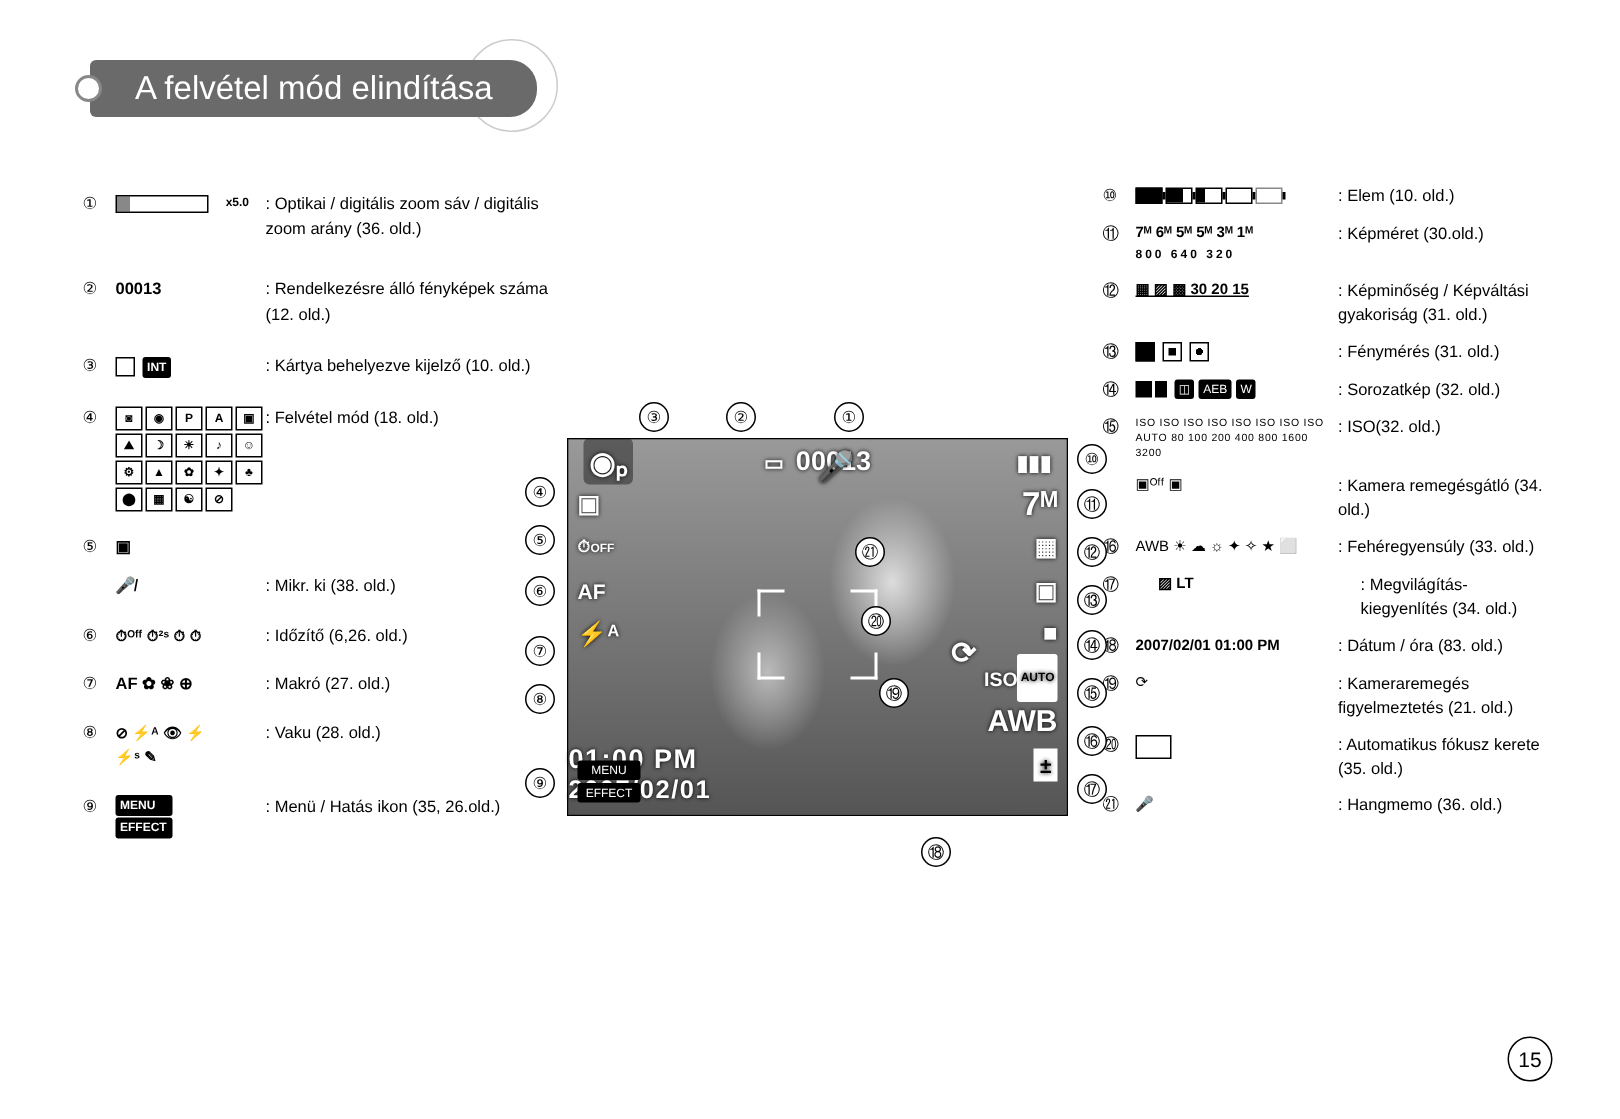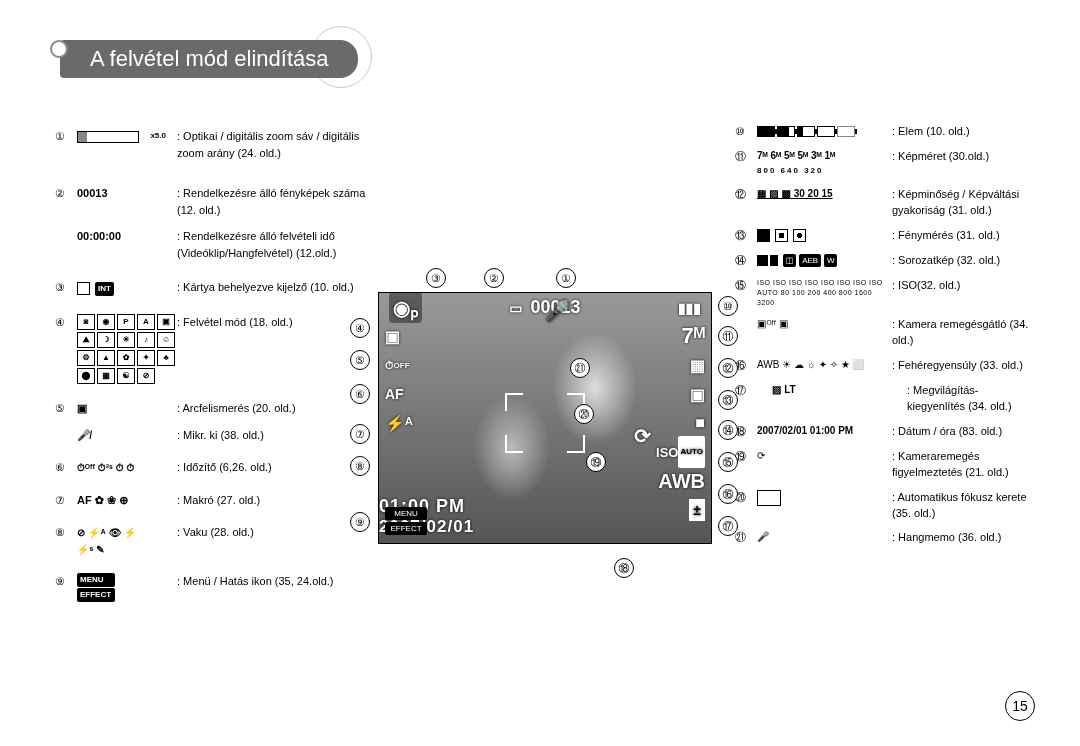--- a/index.html
+++ b/index.html
@@ -11,21 +11,21 @@
     width: 1080px;
     height: 746px;
     position: relative;
     background: #fff;
   }
   .title-tab {
     position: absolute;
     top: 40px;
     left: 50px;
     display: flex;
-    align-items: flex-start;
+    align-items: center;
   }
   .title-tab .dot {
     width: 14px;
     height: 14px;
     border: 2px solid #888;
     border-radius: 50%;
     margin-right: 0;
     position: relative;
     z-index: 2;
     background: #fff;
@@ -184,32 +184,27 @@
   <div class="dot"></div>
   <div class="pill">A felvétel mód elindítása</div>
   <div class="big-circle"></div>
 </div>
 
 <div class="left-col">
 
   <div class="row">
     <div class="num-cell">①</div>
     <div class="icon-cell"><span class="zoom-bar"></span></div>
-    <div class="desc-cell">: Optikai / digitális zoom sáv / digitális zoom arány (24. old.)</div>
+    <div class="desc-cell">: Optikai / digitális zoom sáv / digitális zoom arány (36. old.)</div>
   </div>
 
   <div class="row" style="margin-top:24px;">
     <div class="num-cell">②</div>
     <div class="icon-cell" style="font-weight:bold;">00013</div>
     <div class="desc-cell">: Rendelkezésre álló fényképek száma (12. old.)</div>
-  </div>
-  <div class="row">
-    <div class="num-cell"></div>
-    <div class="icon-cell" style="font-weight:bold;">00:00:00</div>
-    <div class="desc-cell">: Rendelkezésre álló felvételi idő (Videóklip/Hangfelvétel) (12.old.)</div>
   </div>
 
   <div class="row" style="margin-top:18px;">
     <div class="num-cell">③</div>
     <div class="icon-cell"><span class="outline-sq"></span> <span class="blackbox">INT</span></div>
     <div class="desc-cell">: Kártya behelyezve kijelző (10. old.)</div>
   </div>
 
   <div class="row" style="margin-top:18px;">
     <div class="num-cell">④</div>
@@ -235,21 +230,20 @@
           <span>☯</span>
         <span>⊘</span>
       </div>
     </div>
     <div class="desc-cell">: Felvétel mód (18. old.)</div>
   </div>
 
   <div class="row" style="margin-top:16px;">
     <div class="num-cell">⑤</div>
     <div class="icon-cell">▣</div>
-    <div class="desc-cell">: Arcfelismerés (20. old.)</div>
   </div>
   <div class="row">
     <div class="num-cell"></div>
     <div class="icon-cell">🎤̸</div>
     <div class="desc-cell">: Mikr. ki (38. old.)</div>
   </div>
 
   <div class="row" style="margin-top:16px;">
     <div class="num-cell">⑥</div>
     <div class="icon-cell small-icons"><span>⏱ᴼᶠᶠ</span><span>⏱²ˢ</span><span>⏱</span><span>⏱</span></div>
@@ -267,21 +261,21 @@
     <div class="icon-cell small-icons"><span>⊘</span><span>⚡ᴬ</span><span>👁</span><span>⚡</span><br><span>⚡ˢ</span><span>✎</span></div>
     <div class="desc-cell">: Vaku (28. old.)</div>
   </div>
 
   <div class="row" style="margin-top:16px;">
     <div class="num-cell">⑨</div>
     <div class="icon-cell">
       <span class="blackbox" style="display:block;width:32px;">MENU</span>
       <span class="blackbox" style="display:block;width:32px;margin-top:1px;">EFFECT</span>
     </div>
-    <div class="desc-cell">: Menü / Hatás ikon (35, 24.old.)</div>
+    <div class="desc-cell">: Menü / Hatás ikon (35, 26.old.)</div>
   </div>
 </div>
 
 <div class="right-col">
   <div class="row">
     <div class="num-cell">⑩</div>
     <div class="icon-cell"><span class="batt" style="background:#000"></span><span class="batt" style="background:linear-gradient(90deg,#000 66%,#fff 0)"></span><span class="batt" style="background:linear-gradient(90deg,#000 33%,#fff 0)"></span><span class="batt"></span><span class="batt" style="border-color:#888"></span></div>
     <div class="desc-cell">: Elem (10. old.)</div>
   </div>
   <div class="row">

